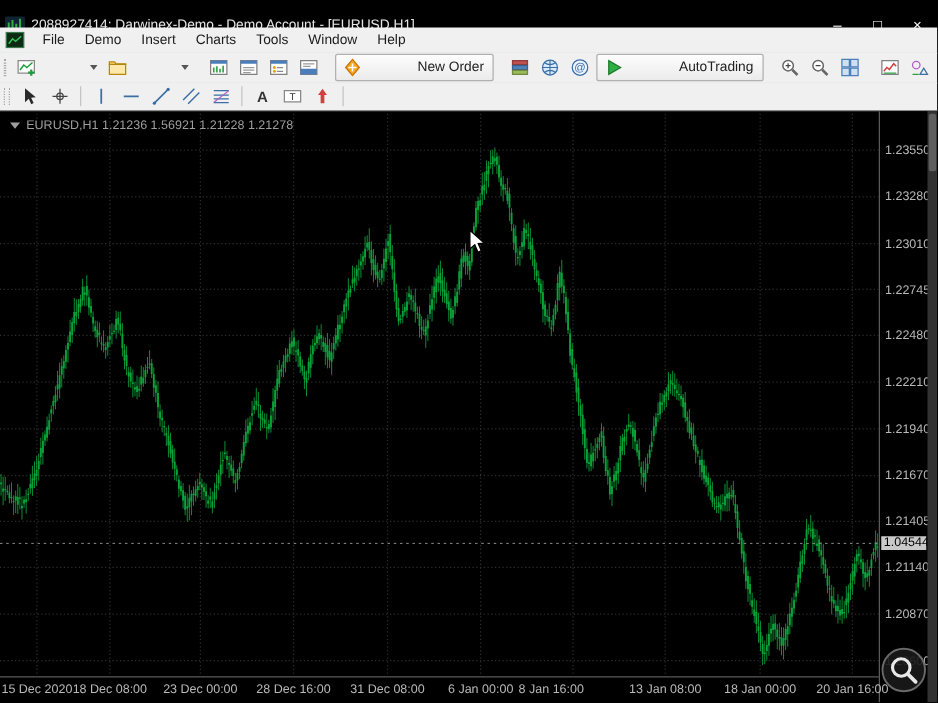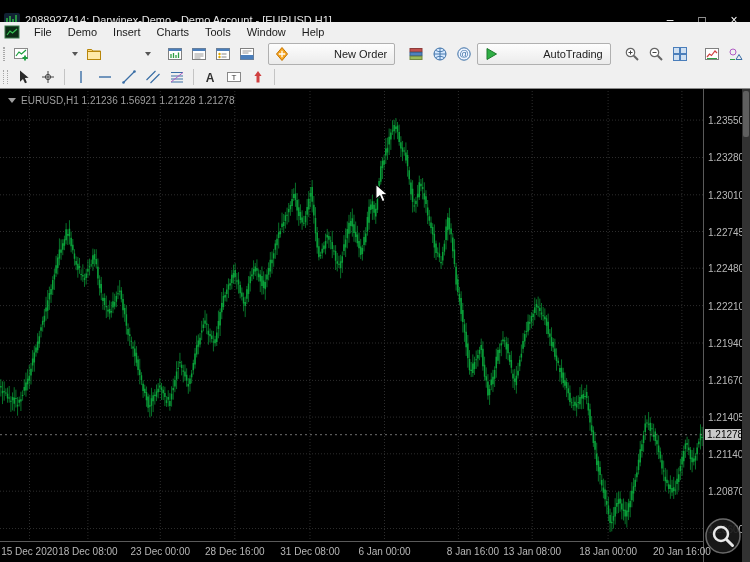--- a/index.html
+++ b/index.html
@@ -400,30 +400,30 @@
         <div class="price-label" style="top: 100.846px;">1.23010</div>
         <div class="price-label" style="top: 137.538px;">1.22745</div>
         <div class="price-label" style="top: 174.231px;">1.22480</div>
         <div class="price-label" style="top: 211.615px;">1.22210</div>
         <div class="price-label" style="top: 249px;">1.21940</div>
         <div class="price-label" style="top: 286.385px;">1.21670</div>
         <div class="price-label" style="top: 323.077px;">1.21405</div>
         <div class="price-label" style="top: 359.769px;">1.21140</div>
         <div class="price-label" style="top: 397.154px;">1.20870</div>
         <div class="price-label" style="top: 434.538px;">1.20600</div>
-        <div class="price-tag" style="top: 339.662px;">1.21278</div>
+        <div class="price-tag" style="top: 339.662px;">1.04544</div>
       </div>
     <div class="time-axis" id="time-axis">
         <div class="time-label" style="left: 29.526px;">15 Dec 2020</div>
         <div class="time-label" style="left: 87.875px;">18 Dec 08:00</div>
         <div class="time-label" style="left: 160.284px;">23 Dec 00:00</div>
         <div class="time-label" style="left: 234.802px;">28 Dec 16:00</div>
         <div class="time-label" style="left: 310.023px;">31 Dec 08:00</div>
         <div class="time-label" style="left: 384.541px;">6 Jan 00:00</div>
-        <div class="time-label" style="left: 473px;">8 Jan 16:00</div>
+        <div class="time-label" style="left: 441px;">8 Jan 16:00</div>
         <div class="time-label" style="left: 532.171px;">13 Jan 08:00</div>
         <div class="time-label" style="left: 608.095px;">18 Jan 00:00</div>
         <div class="time-label" style="left: 681.91px;">20 Jan 16:00</div>
       </div>
     <div class="scrollbar">
       <div class="scroll-thumb"></div>
     </div>
   </div>
 
   <div class="mouse-cursor">

